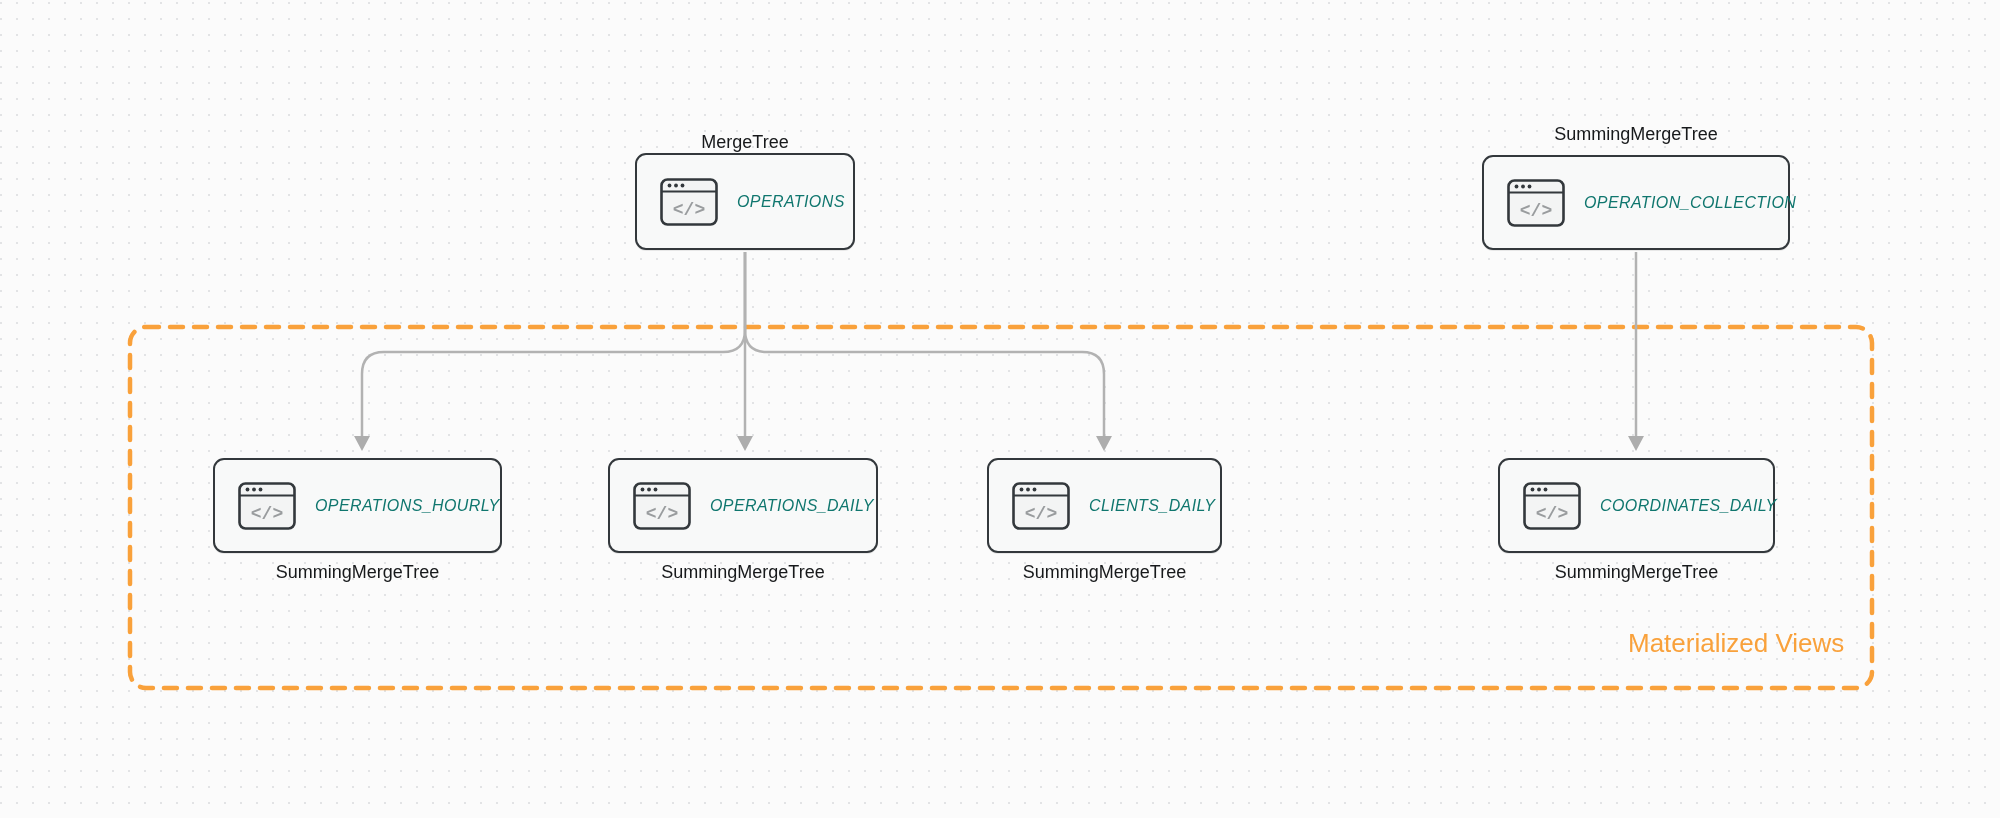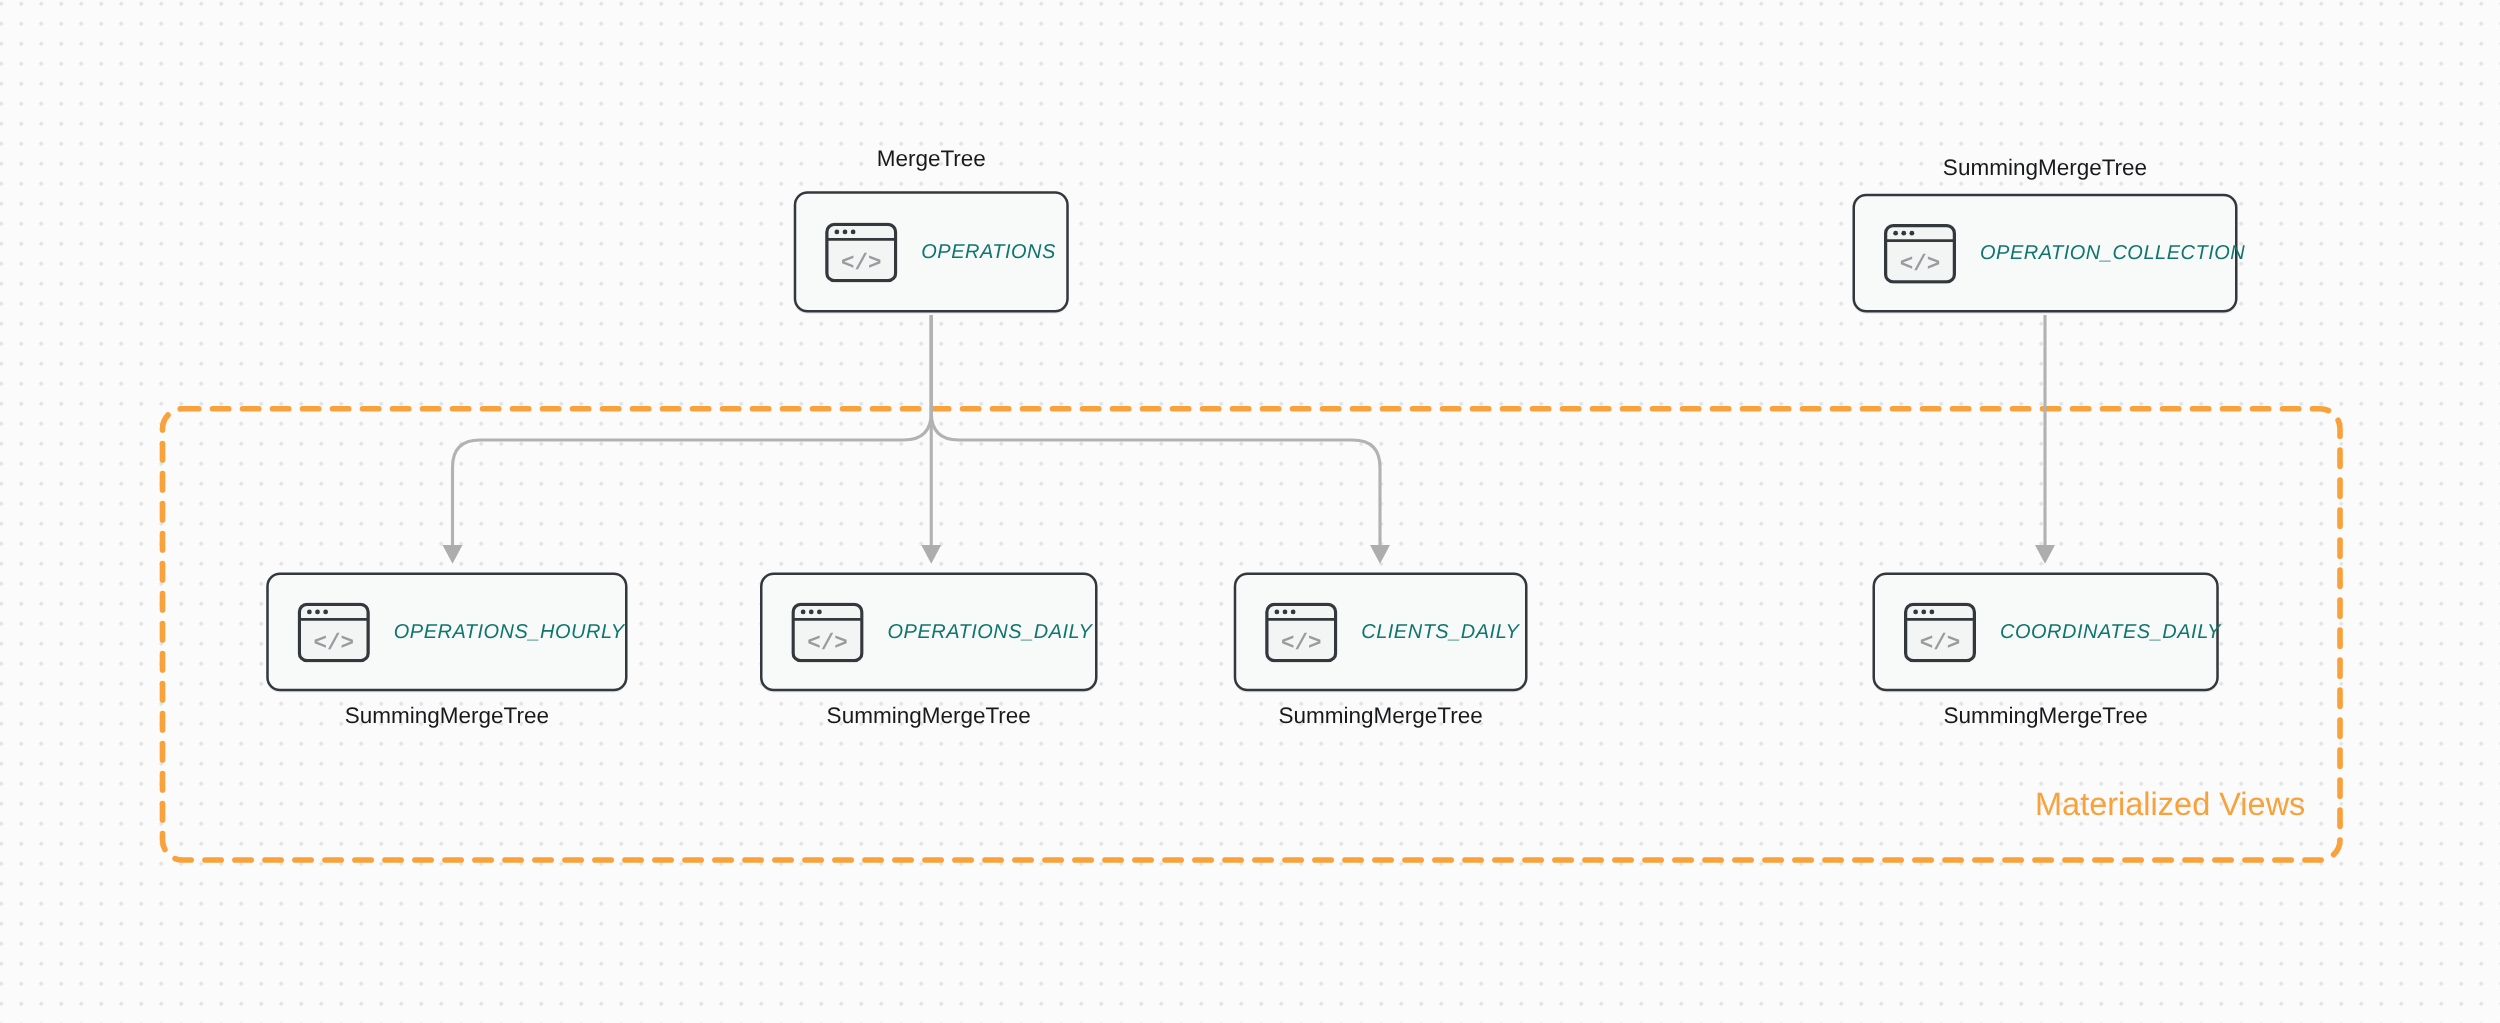--- a/index.html
+++ b/index.html
@@ -76,21 +76,21 @@
     <path d="M745 252 L745 330 Q745 352 767 352 L1082 352 Q1104 352 1104 374 L1104 437" fill="none" stroke="#B2B2B2" stroke-width="2.5"></path>
     <polygon points="1096,436 1112,436 1104,451" fill="#ADADAD"></polygon>
   </g>
 
   <g>
     <path d="M1636 252 L1636 437" fill="none" stroke="#B2B2B2" stroke-width="2.5"></path>
     <polygon points="1628,436 1644,436 1636,451" fill="#ADADAD"></polygon>
   </g>
 </svg>
 
-<div class="engine-label" style="left:635px; top:117px; width:220px;">MergeTree</div>
+<div class="engine-label" style="left:635px; top:132px; width:220px;">MergeTree</div>
 <div class="engine-label" style="left:1482px; top:124px; width:308px;">SummingMergeTree</div>
 <div class="engine-label" style="left:213px; top:562px; width:289px;">SummingMergeTree</div>
 <div class="engine-label" style="left:608px; top:562px; width:270px;">SummingMergeTree</div>
 <div class="engine-label" style="left:987px; top:562px; width:235px;">SummingMergeTree</div>
 <div class="engine-label" style="left:1498px; top:562px; width:277px;">SummingMergeTree</div>
 
 <div class="node" style="left:635px; top:153px; width:220px; height:97px;">
   <span class="node-icon">
     <svg width="58" height="48" viewBox="0 0 58 48">
       <rect x="1.5" y="1.5" width="55" height="45" rx="6" fill="#F3F4F4" stroke="#33383C" stroke-width="2.6"></rect>

